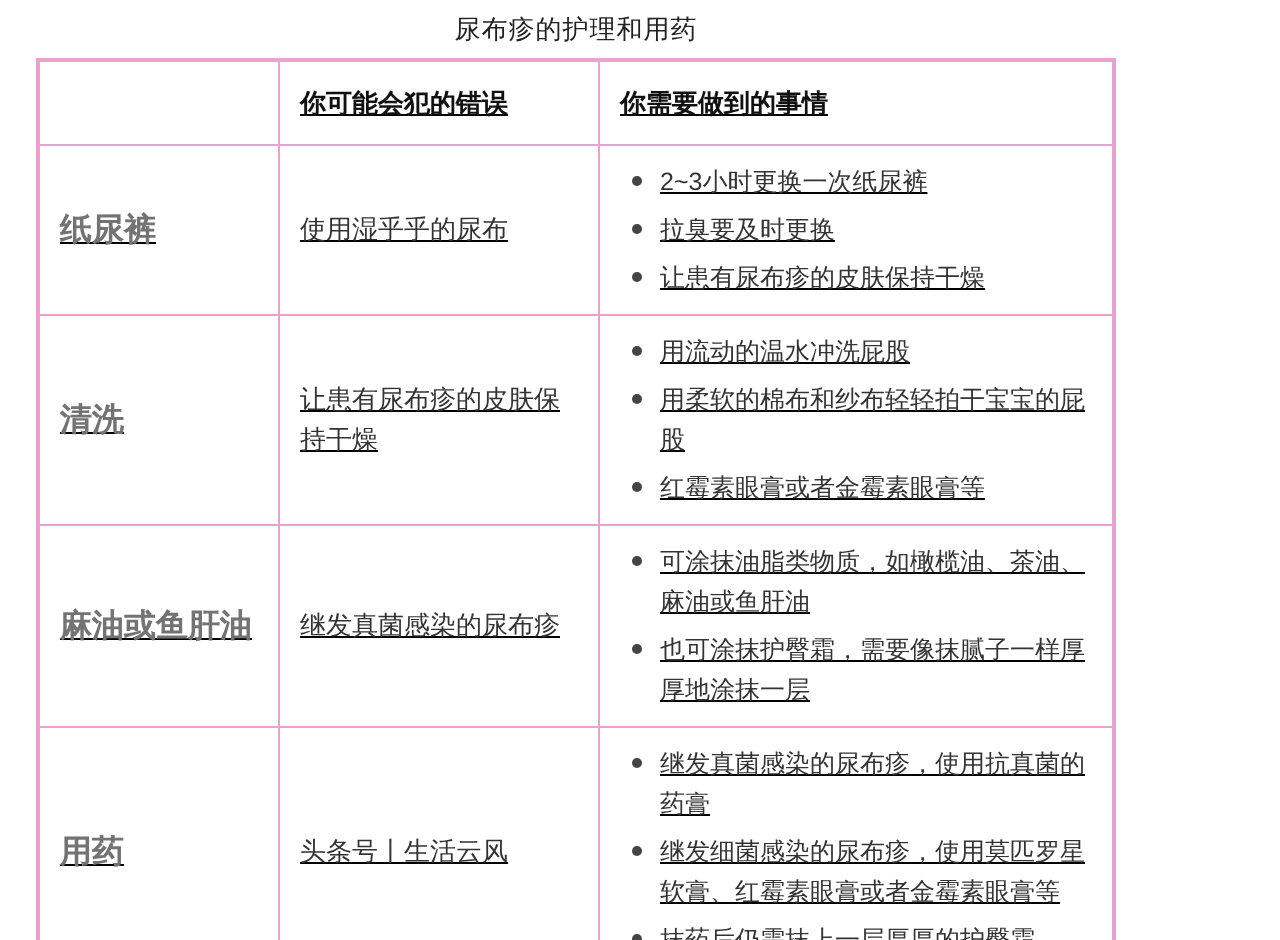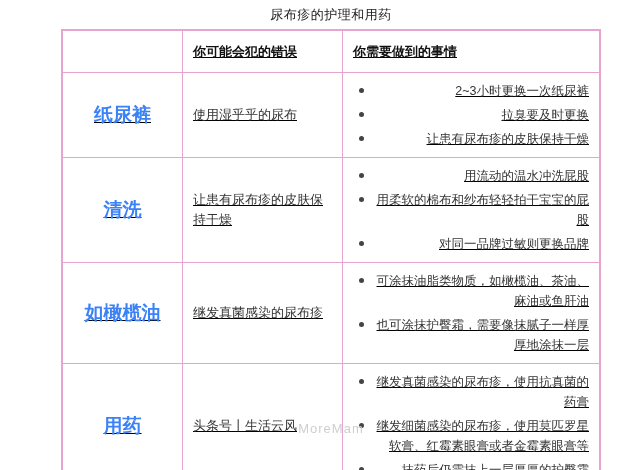--- a/index.html
+++ b/index.html
@@ -12,21 +12,20 @@
     background: #ffffff;
     font-family: "Liberation Sans", "DejaVu Sans", sans-serif;
     overflow: hidden;
     position: relative;
   }
   .page {
     position: relative;
     width: 576px;
     height: 470px;
     box-sizing: border-box;
-    margin-left: 43px;
   }
   .doc-title {
     text-align: center;
     font-size: 13px;
     color: #222222;
     padding: 6px 0 5px 0;
     letter-spacing: 0.5px;
   }
   .table-wrap {
     margin: 0 18px;
@@ -52,40 +51,39 @@
   thead td {
     height: 42px;
     font-weight: bold;
     font-size: 13px;
     color: #111111;
   }
   thead td.blank { background: #ffffff; }
 
   td.cat {
     font-weight: bold;
-    font-size: 19px;
-    color: #3b82f6;
-    text-align: center;
+    font-size: 16px;
+    color: #737373;
+    text-align: left;
   }
   td.mistake {
     font-size: 13px;
     color: #333333;
     line-height: 1.55;
   }
   td.todo {
     font-size: 12.5px;
     color: #333333;
     line-height: 1.6;
     vertical-align: middle;
   }
   ul.todo-list {
     margin: 0;
     padding: 0 0 0 18px;
     list-style: none;
-    text-align: right;
   }
   ul.todo-list li {
     position: relative;
     margin: 0 0 4px 0;
     padding-left: 2px;
   }
   ul.todo-list li:last-child { margin-bottom: 0; }
   ul.todo-list li::before {
     content: "";
     position: absolute;
@@ -156,26 +154,26 @@
             </ul>
           </td>
         </tr>
         <tr class="row-h2">
           <td class="cat">清洗</td>
           <td class="mistake">让患有尿布疹的皮肤保持干燥</td>
           <td class="todo">
             <ul class="todo-list">
               <li>用流动的温水冲洗屁股</li>
               <li>用柔软的棉布和纱布轻轻拍干宝宝的屁股</li>
-              <li>对同一品牌过敏则更换品牌</li>
+              <li>红霉素眼膏或者金霉素眼膏等</li>
             </ul>
           </td>
         </tr>
         <tr class="row-h3">
-          <td class="cat">如橄榄油</td>
+          <td class="cat">麻油或鱼肝油</td>
           <td class="mistake">继发真菌感染的尿布疹</td>
           <td class="todo">
             <ul class="todo-list">
               <li>可涂抹油脂类物质，如橄榄油、茶油、麻油或鱼肝油</li>
               <li>也可涂抹护臀霜，需要像抹腻子一样厚厚地涂抹一层</li>
             </ul>
           </td>
         </tr>
         <tr class="row-h4">
           <td class="cat">用药</td>
@@ -185,15 +183,14 @@
               <li>继发真菌感染的尿布疹，使用抗真菌的药膏</li>
               <li>继发细菌感染的尿布疹，使用莫匹罗星软膏、红霉素眼膏或者金霉素眼膏等</li>
               <li>抹药后仍需抹上一层厚厚的护臀霜</li>
             </ul>
           </td>
         </tr>
       </tbody>
     </table>
   </div>
 
-  <div class="watermark-center">MoreMam</div>
 
 </div>
 
 </body></html>

